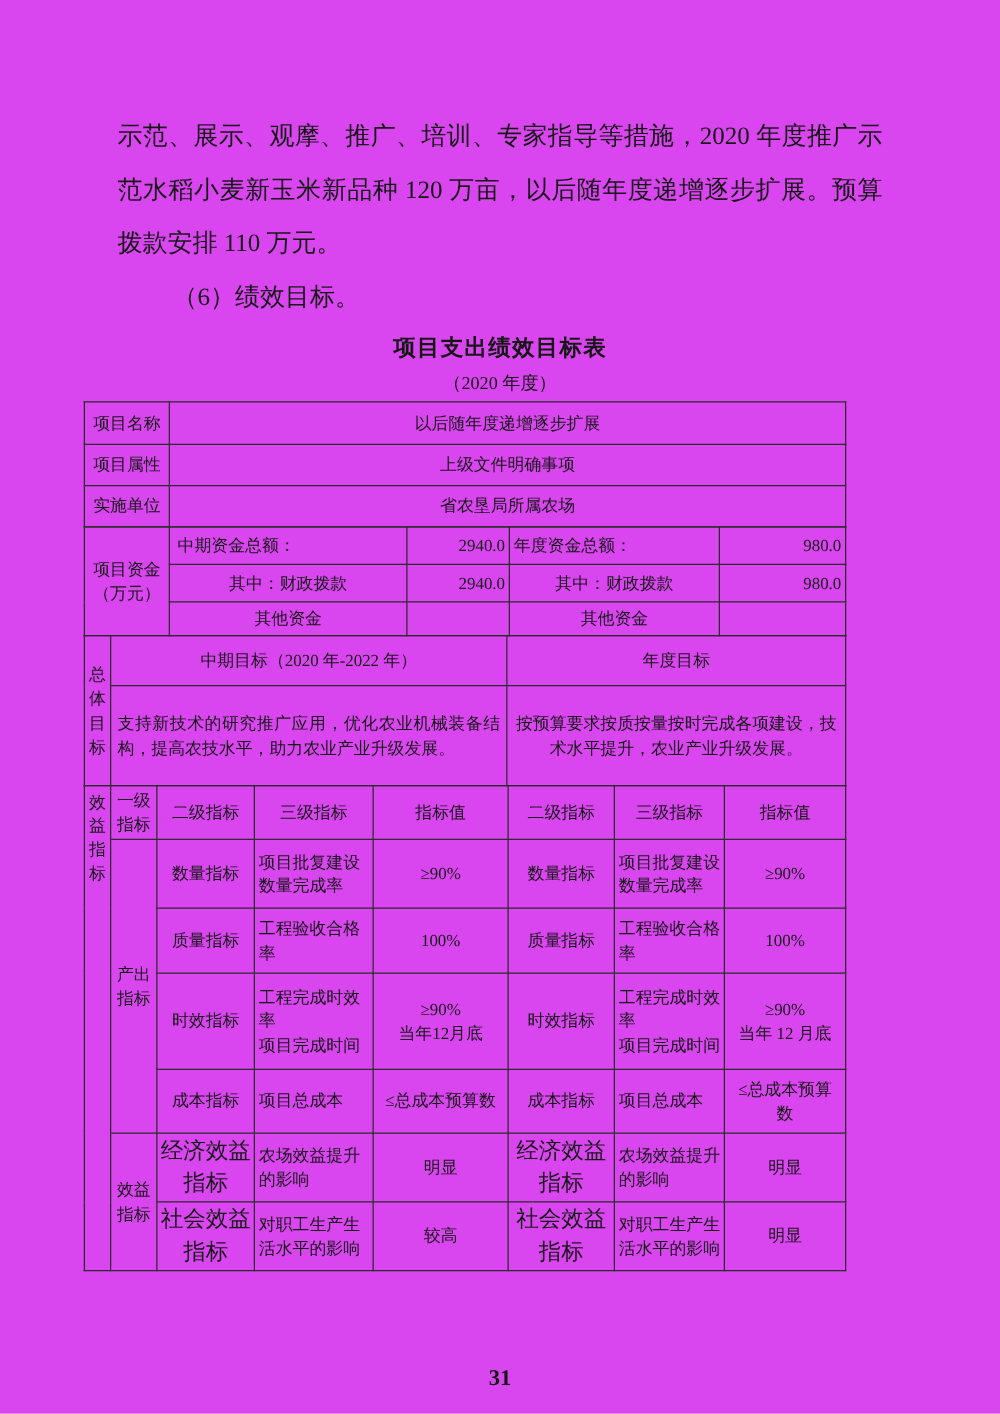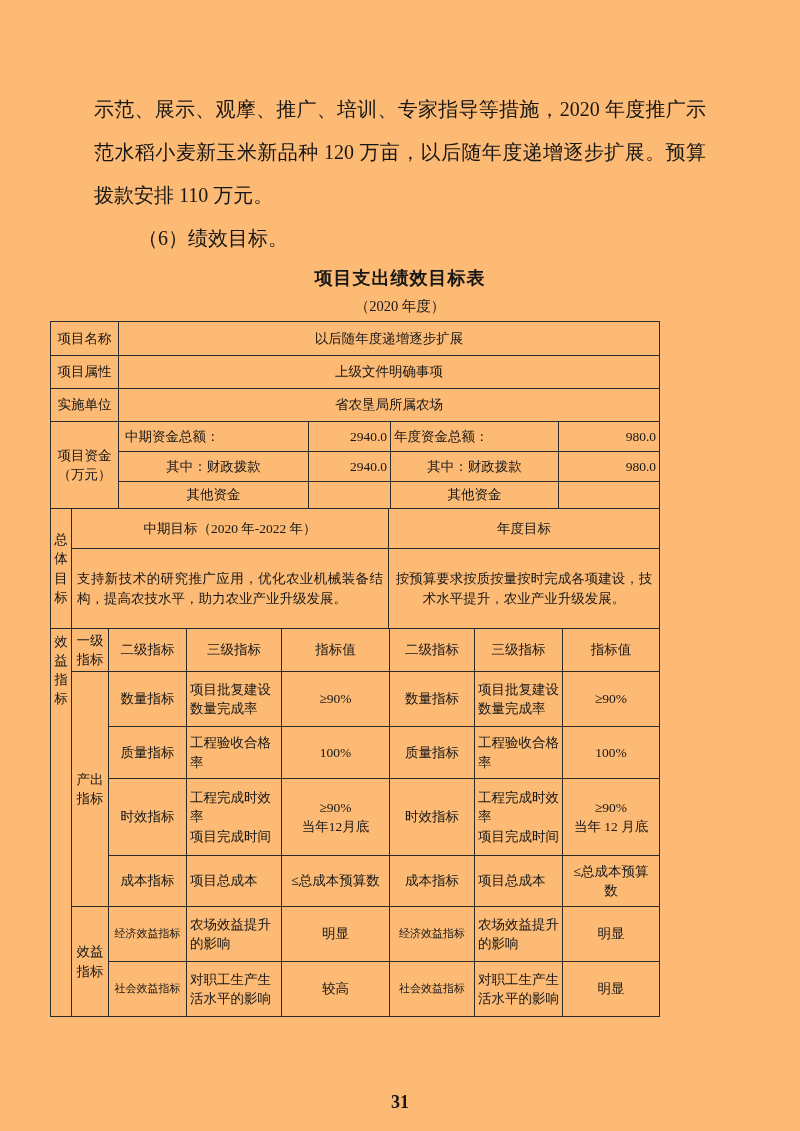--- a/index.html
+++ b/index.html
@@ -1,43 +1,43 @@
 <!DOCTYPE html>
 <html><head>
 <meta charset="utf-8">
 <style>
   html,body{margin:0;padding:0;background:#e8e8e8;}
   .page{
-    width:800px;height:1131px;background:#fdba74;position:relative;
+    width:800px;height:1131px;background:#d946ef;position:relative;
     box-sizing:border-box;padding-top:88px;
     font-family:"Liberation Serif","DejaVu Serif",serif;color:#161616;
     margin:0 auto;overflow:hidden;
   }
   .body-text{
     width:612px;margin:0 auto;font-size:20px;line-height:43px;
     text-align:justify;text-justify:inter-ideograph;
   }
   .indent-line{text-indent:44px;text-align:left;}
   .tbl-title{font-size:18px;font-weight:bold;text-align:center;margin:6px 0 0 0;letter-spacing:1px;}
   .tbl-subtitle{font-size:14.5px;text-align:center;margin-top:7px;}
-  .tbl-wrap{width:729px;margin-left:50px;margin-top:5px;}
+  .tbl-wrap{width:729px;margin-left:67px;margin-top:5px;}
   table.t{border-collapse:collapse;table-layout:fixed;width:610px;margin-top:-1px;font-size:13.5px;}
   table.t:first-child{margin-top:0;}
   table.t td{
     border:1px solid #2b2b2b;padding:1px 2px;vertical-align:middle;
     white-space:pre-line;line-height:1.42;overflow:hidden;
   }
   .c{text-align:center;}
   .l{text-align:left;padding:1px 3px !important;}
   .r{text-align:right;padding-right:3px !important;}
   .pl5{padding-left:6px !important;}
   .val{text-align:center;padding:1px 8px !important;}
   .vert{text-align:center;padding:2px 1px !important;line-height:1.5;}
   .vtop{vertical-align:top !important;padding-top:3px !important;}
-  .small{font-size:11px;white-space:nowrap;text-align:center;padding:1px 0 !important;}
+  .small{font-size:18px;white-space:nowrap;text-align:center;padding:1px 0 !important;}
   .goal-text{text-align:justify;padding:2px 5px !important;}
   .h34{height:34px}.h33{height:33px}.h30{height:30px}.h27{height:27px}
   .h40{height:40px}.h80{height:80px}.h43{height:43px}.h55{height:55px}
   .h52{height:52px}.h77{height:77px}.h51{height:51px}
   .page-num{position:absolute;left:0;right:0;top:1092px;text-align:center;font-size:18px;font-weight:bold;}
 </style>
 </head>
 <body>
 
 <div class="page">

